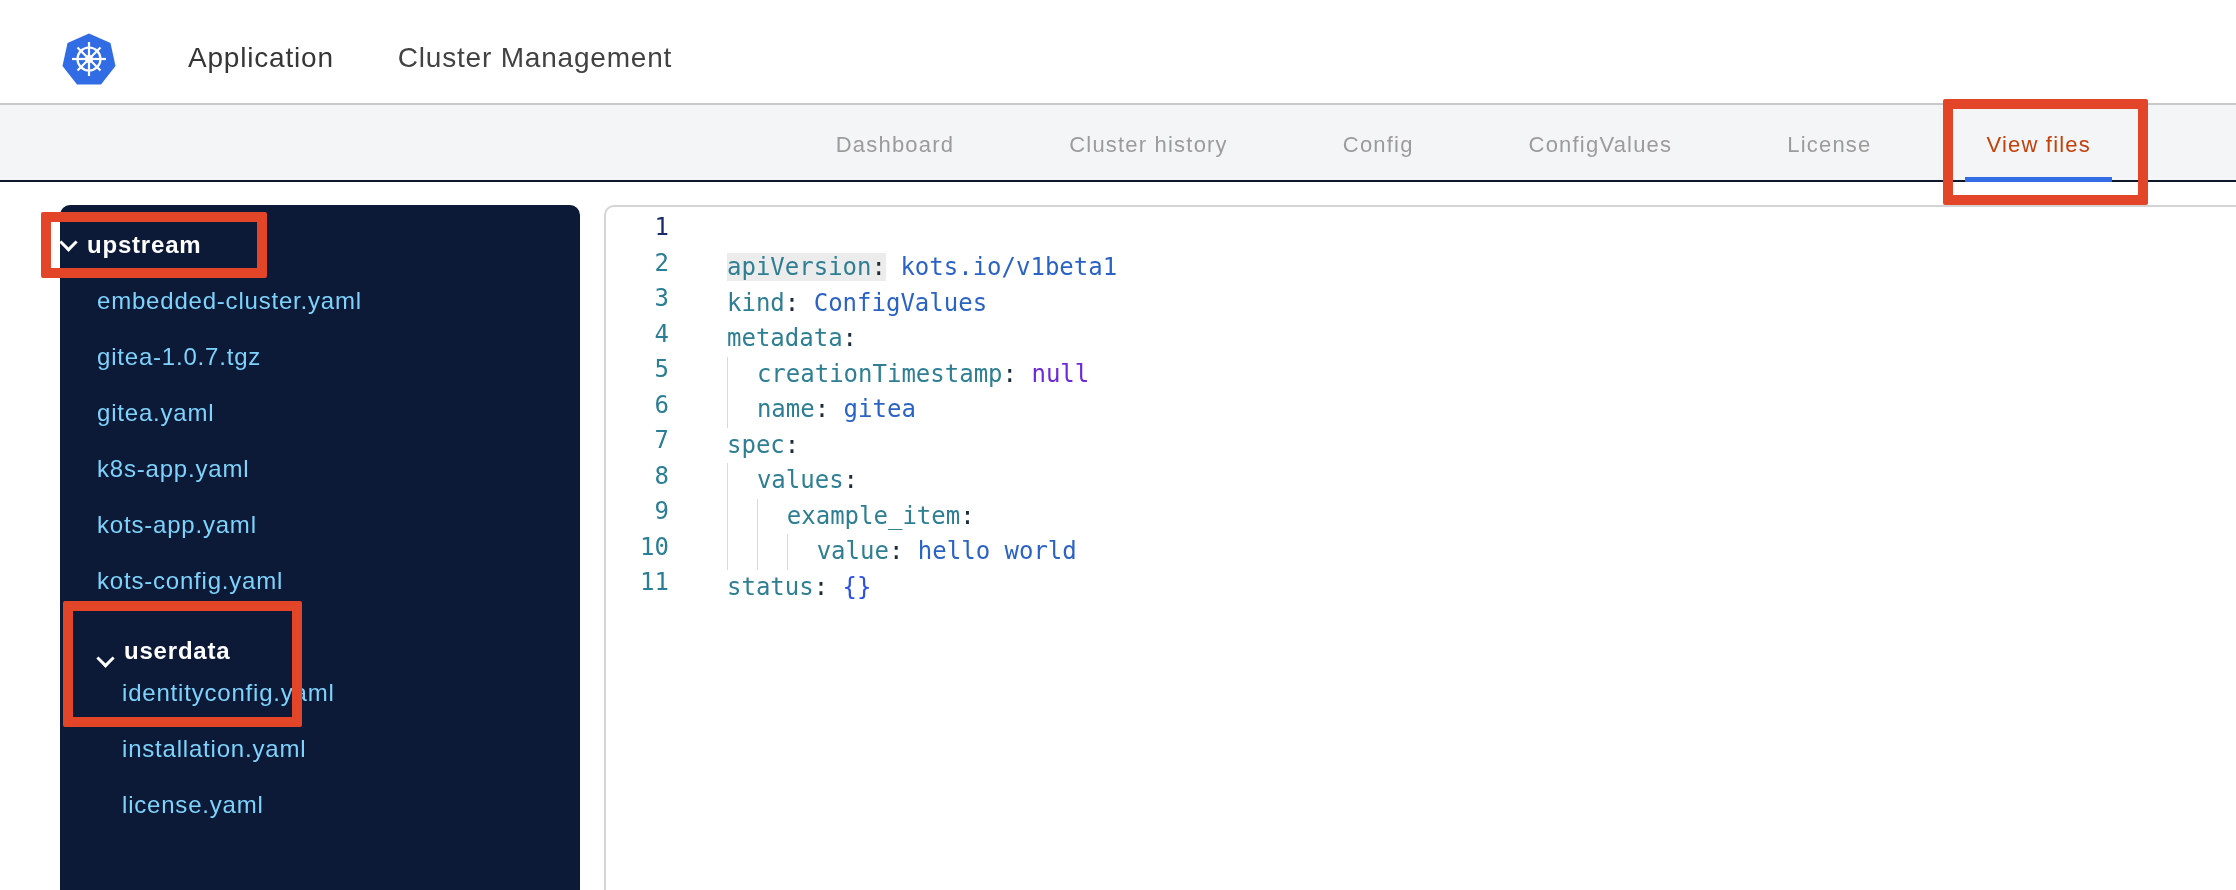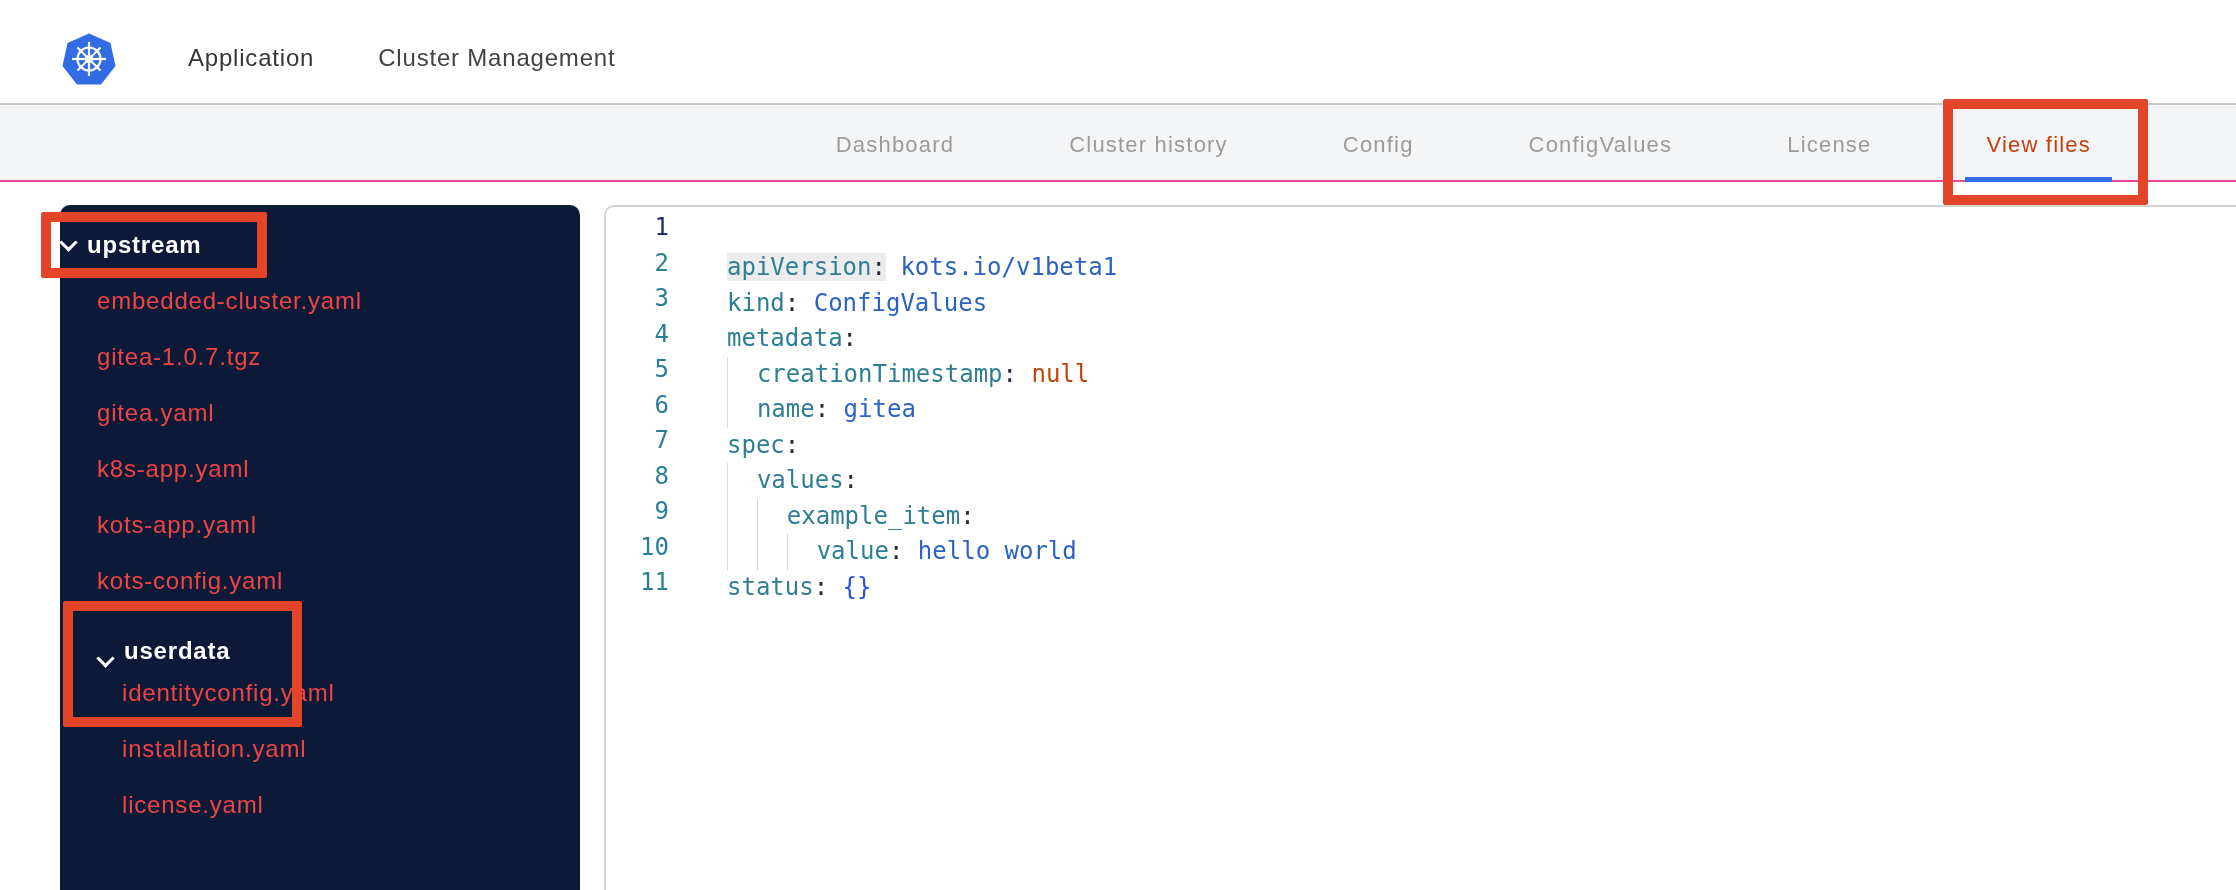--- a/index.html
+++ b/index.html
@@ -10,51 +10,51 @@
   }
   .page{position:absolute;inset:0;}
   .top-hairline{position:absolute;top:2px;left:0;width:100%;height:2px;background:#dcdcdc;}
 
   
   .topnav{position:absolute;top:0;left:0;width:100%;height:103px;background:#fff;}
   .logo{position:absolute;left:62px;top:33px;width:54px;height:52px;}
   .toptabs{position:absolute;left:160px;top:0;height:103px;display:flex;gap:8px;}
   .toptab{
     height:100%;display:flex;align-items:center;justify-content:center;
-    padding:6px 28px 0 28px;font-size:24px;letter-spacing:.8px;color:#424242;
+    padding:6px 28px 0 28px;font-size:28px;letter-spacing:.8px;color:#424242;
     position:relative;cursor:pointer;white-space:nowrap;
   }
   .toptab.active{color:#363636;}
   .toptab.active::after{
     content:"";position:absolute;left:0;right:0;bottom:-2px;height:5px;background:#326de6;
   }
 
   
   .subnav{
     position:absolute;top:103px;left:0;width:100%;height:79px;background:#f4f5f7;
-    border-top:2px solid #c9c9c9;border-bottom:2px solid #ec4899;box-sizing:border-box;
+    border-top:2px solid #c9c9c9;border-bottom:2px solid #0f172a;box-sizing:border-box;
     display:flex;justify-content:flex-end;align-items:stretch;
   }
   .subtabs{display:flex;gap:73px;padding-right:124px;}
   .subtab{
     display:flex;align-items:center;padding:4px 21px 0 21px;position:relative;
     font-size:22px;letter-spacing:1.2px;color:#9b9b9b;cursor:pointer;white-space:nowrap;
   }
   .subtab.active{color:#c2410c;}
   .subtab.active::after{
     content:"";position:absolute;left:0;right:0;bottom:-2px;height:5px;background:#326de6;
   }
 
   
   .sidebar{
     position:absolute;left:60px;top:205px;width:520px;bottom:0;
     background:#0d1a37;border-radius:10px 10px 0 0;padding-top:12px;box-sizing:border-box;
   }
   .tree-row{
-    height:56px;display:flex;align-items:center;color:#ef4444;
+    height:56px;display:flex;align-items:center;color:#7dd3fc;
     font-size:24px;letter-spacing:.8px;cursor:pointer;box-sizing:border-box;
   }
   .tree-row.dir,.tree-row.selected{color:#ffffff;font-weight:bold;}
   .tree-row.selected{background:#182c50;}
   .lvl0d{padding-left:0;} .lvl1f{padding-left:37px;}
   .lvl1d{padding-left:37px;align-items:flex-end;} .lvl2f{padding-left:62px;}
   .chev{
     width:10px;height:10px;border-left:3px solid #fff;border-bottom:3px solid #fff;
     transform:rotate(-45deg);margin:-6px 12px 0 2px;flex:0 0 auto;
   }
@@ -65,21 +65,21 @@
     border-left:2px solid #d4d4d4;border-top:2px solid #d4d4d4;
     border-radius:10px 0 0 0;box-sizing:border-box;padding-top:3px;
     font-family:"DejaVu Sans Mono","Liberation Mono",monospace;font-size:24px;
   }
   .cline{display:flex;height:35.5px;line-height:35.5px;white-space:pre;}
   .ln{flex:0 0 63px;text-align:right;color:#2a7e96;}
   .ln.cur{color:#1b2a6b;}
   .lc{margin-left:58px;margin-top:40px;}
   .ig{display:inline-block;width:2ch;height:35.5px;border-left:1.5px solid #d9d9d9;vertical-align:top;}
   .tk-key{color:#2e7f93;} .tk-punc{color:#1c2b3a;} .tk-str{color:#2b63c5;}
-  .tk-kw{color:#c2410c;} .tk-brk{color:#2b50e2;} .tk-pl{color:#333;}
+  .tk-kw{color:#6d28d9;} .tk-brk{color:#2b50e2;} .tk-pl{color:#333;}
   .hl{background:#ececec;}
 
   
   .annot{position:absolute;border:10px solid #e34528;border-radius:2px;box-sizing:border-box;pointer-events:none;}
 </style>
 </head>
 <body>
 
 <div class="page">
   <div class="top-hairline"></div>

